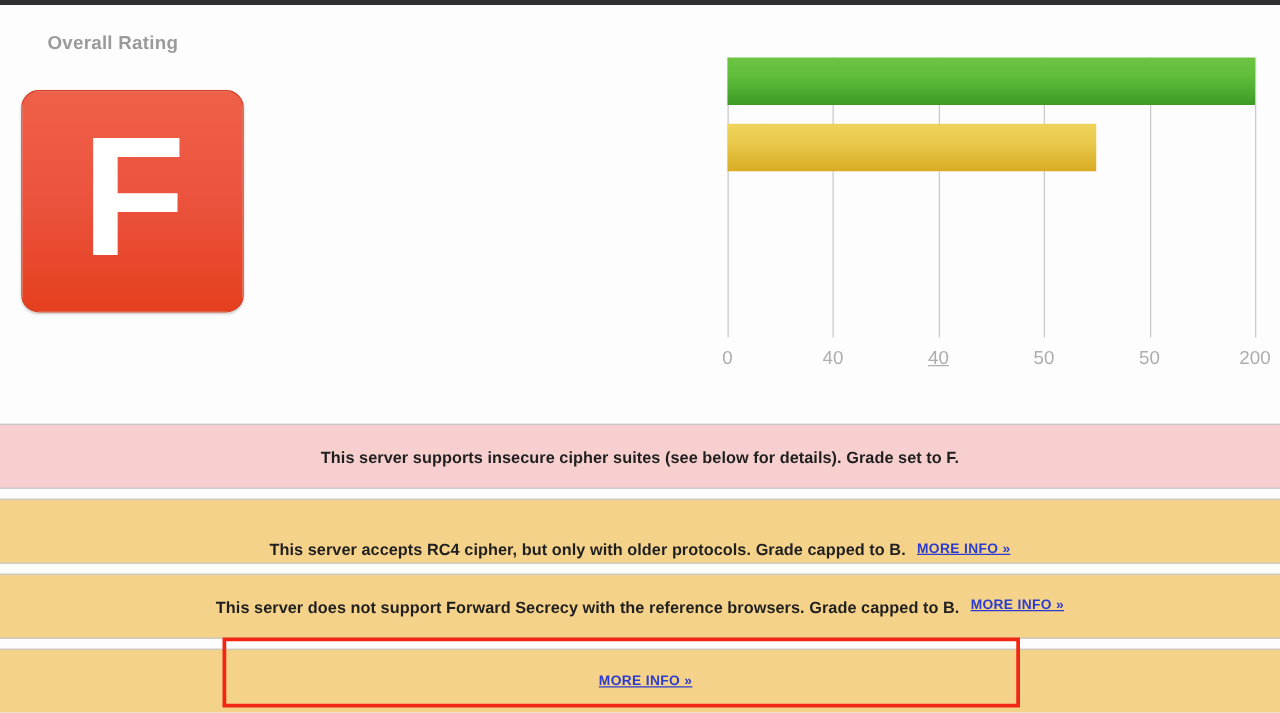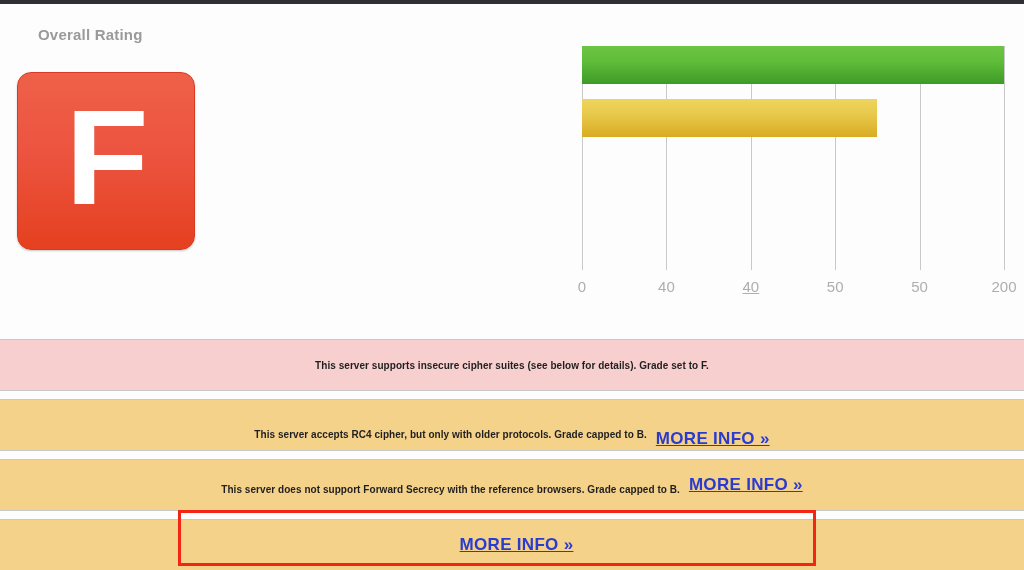--- a/index.html
+++ b/index.html
@@ -69,25 +69,25 @@
   .alerts { position:absolute; top:339px; left:0; width:1024px; }
   .alert-row {
     position:relative; width:1024px; height:52px;
     border-top:1px solid #c8c8c8; border-bottom:1px solid #c8c8c8;
     display:flex; align-items:center; justify-content:center;
     margin-bottom:8px;
   }
   .alert-row.pink   { background:#f7cfcf; }
   .alert-row.orange { background:#f5d28a; }
   .alert-text {
-    font-size:10px; font-weight:bold; color:#1f1f1f;
+    font-size:13px; font-weight:bold; color:#1f1f1f;
     white-space:nowrap; letter-spacing:.05px;
   }
   .more-info {
-    font-size:17px; font-weight:bold; color:#2a3bd0;
+    font-size:11px; font-weight:bold; color:#2a3bd0;
     text-decoration:underline; margin-left:9px; letter-spacing:.3px;
     cursor:pointer;
   }
   .highlight-box {
     position:absolute; left:178px; top:-10px; width:638px; height:56px;
     border:3px solid #f22613; pointer-events:none;
   }
 </style>
 </head>
 <body>
@@ -127,27 +127,27 @@
 
   </div>
 
   <div class="alerts">
       <div class="alert-row pink">
         <div style="display: flex; align-items: baseline;">
           <span class="alert-text">This server supports insecure cipher suites (see below for details). Grade set to F.</span>
         </div>
       </div>
       <div class="alert-row orange">
-        <div style="display: flex; align-items: flex-start; margin-top: 28px;">
+        <div style="display: flex; align-items: center; margin-top: 28px;">
           <span class="alert-text">This server accepts RC4 cipher, but only with older protocols. Grade capped to B.</span>
           <a class="more-info">MORE INFO »</a>
         </div>
       </div>
       <div class="alert-row orange">
-        <div style="display: flex; align-items: flex-end;">
+        <div style="display: flex; align-items: flex-start;">
           <span class="alert-text">This server does not support Forward Secrecy with the reference browsers. Grade capped to B.</span>
           <a class="more-info">MORE INFO »</a>
         </div>
       </div>
       <div class="alert-row orange">
         <div style="display: flex; align-items: baseline;">
           <a class="more-info">MORE INFO »</a>
         </div>
         <div class="highlight-box" style="border-color: rgb(242, 38, 19);"></div>
       </div>

